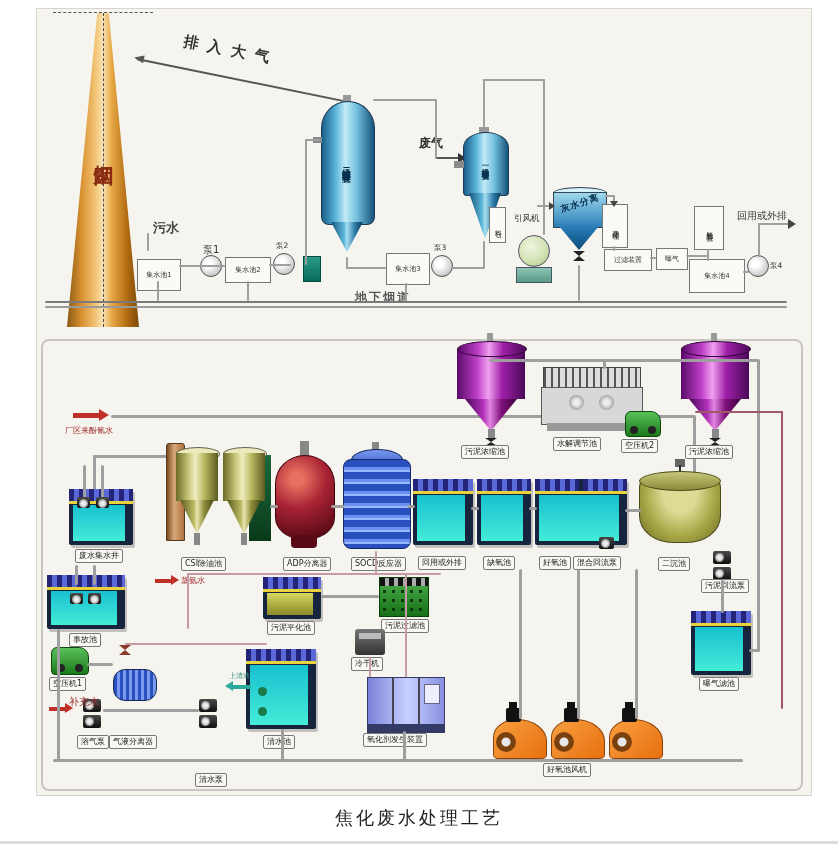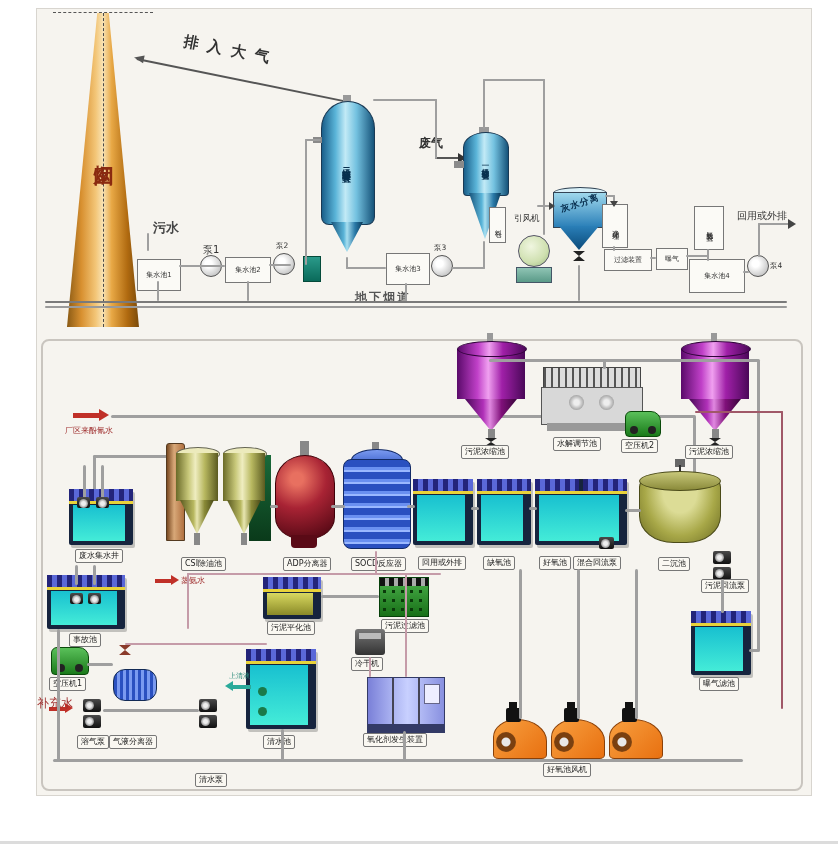--- a/index.html
+++ b/index.html
@@ -357,21 +357,21 @@
   <div class="lbl" style="left:12px;top:668px">空压机1</div>
   <div class="abs" style="left:82px;top:636px;width:12px;height:10px;background:#8a3a2a;clip-path:polygon(0 0,100% 0,50% 50%,100% 100%,0 100%,50% 50%)"></div>
   <div class="abs" style="left:76px;top:660px;width:42px;height:30px;border-radius:12px;border:1px solid #122a55;background:repeating-linear-gradient(90deg,#2a50c0 0 3px,#7a9af0 3px 6px)"></div>
   <div class="lbl" style="left:72px;top:726px">气液分离器</div>
   <div class="mpump" style="left:46px;top:690px"></div>
   <div class="mpump" style="left:46px;top:706px"></div>
   <div class="lbl" style="left:40px;top:726px">溶气泵</div>
 
   <div class="abs" style="left:12px;top:698px;width:16px;height:4px;background:#c03028"></div>
   <div class="ah" style="left:28px;top:694px;border-top:5px solid transparent;border-bottom:5px solid transparent;border-left:8px solid #c03028"></div>
-  <div class="t" style="left:0;top:686px;font-size:12px;color:#a03030">补充水</div>
+  <div class="t" style="left:32px;top:686px;font-size:10px;color:#a03030">补充水</div>
 
   <div class="mpump" style="left:162px;top:690px"></div>
   <div class="mpump" style="left:162px;top:706px"></div>
   <div class="lbl" style="left:158px;top:764px">清水泵</div>
   <div class="btank" style="left:209px;top:640px;width:70px;height:80px">
     <div class="lid"></div>
         <div class="rim"></div>
         <div class="water"></div>
     <div style="position:absolute;left:12px;top:38px;width:9px;height:9px;border-radius:50%;background:#1a7a4a"></div>
     <div style="position:absolute;left:12px;top:58px;width:9px;height:9px;border-radius:50%;background:#1a7a4a"></div>
@@ -408,14 +408,15 @@
   <i class="pk" style="left:150px;top:564px;width:2px;height:56px"></i>
   <i class="pk" style="left:338px;top:542px;width:2px;height:24px"></i>
   <i class="pk" style="left:368px;top:564px;width:2px;height:104px"></i>
   <i class="pk" style="left:332px;top:648px;width:2px;height:20px"></i>
   <i class="pk" style="left:88px;top:634px;width:142px;height:2px"></i>
   <i class="pk mr" style="left:658px;top:402px;width:88px;height:2px"></i>
   <i class="pk mr" style="left:744px;top:402px;width:2px;height:298px"></i>
 
 </div>
 
+<div class="cap">焦化废水处理工艺</div>
 <div class="abs" style="left:0;top:841px;width:838px;height:3px;background:#dcdcdc"></div>
 </div>
 
 </body></html>

